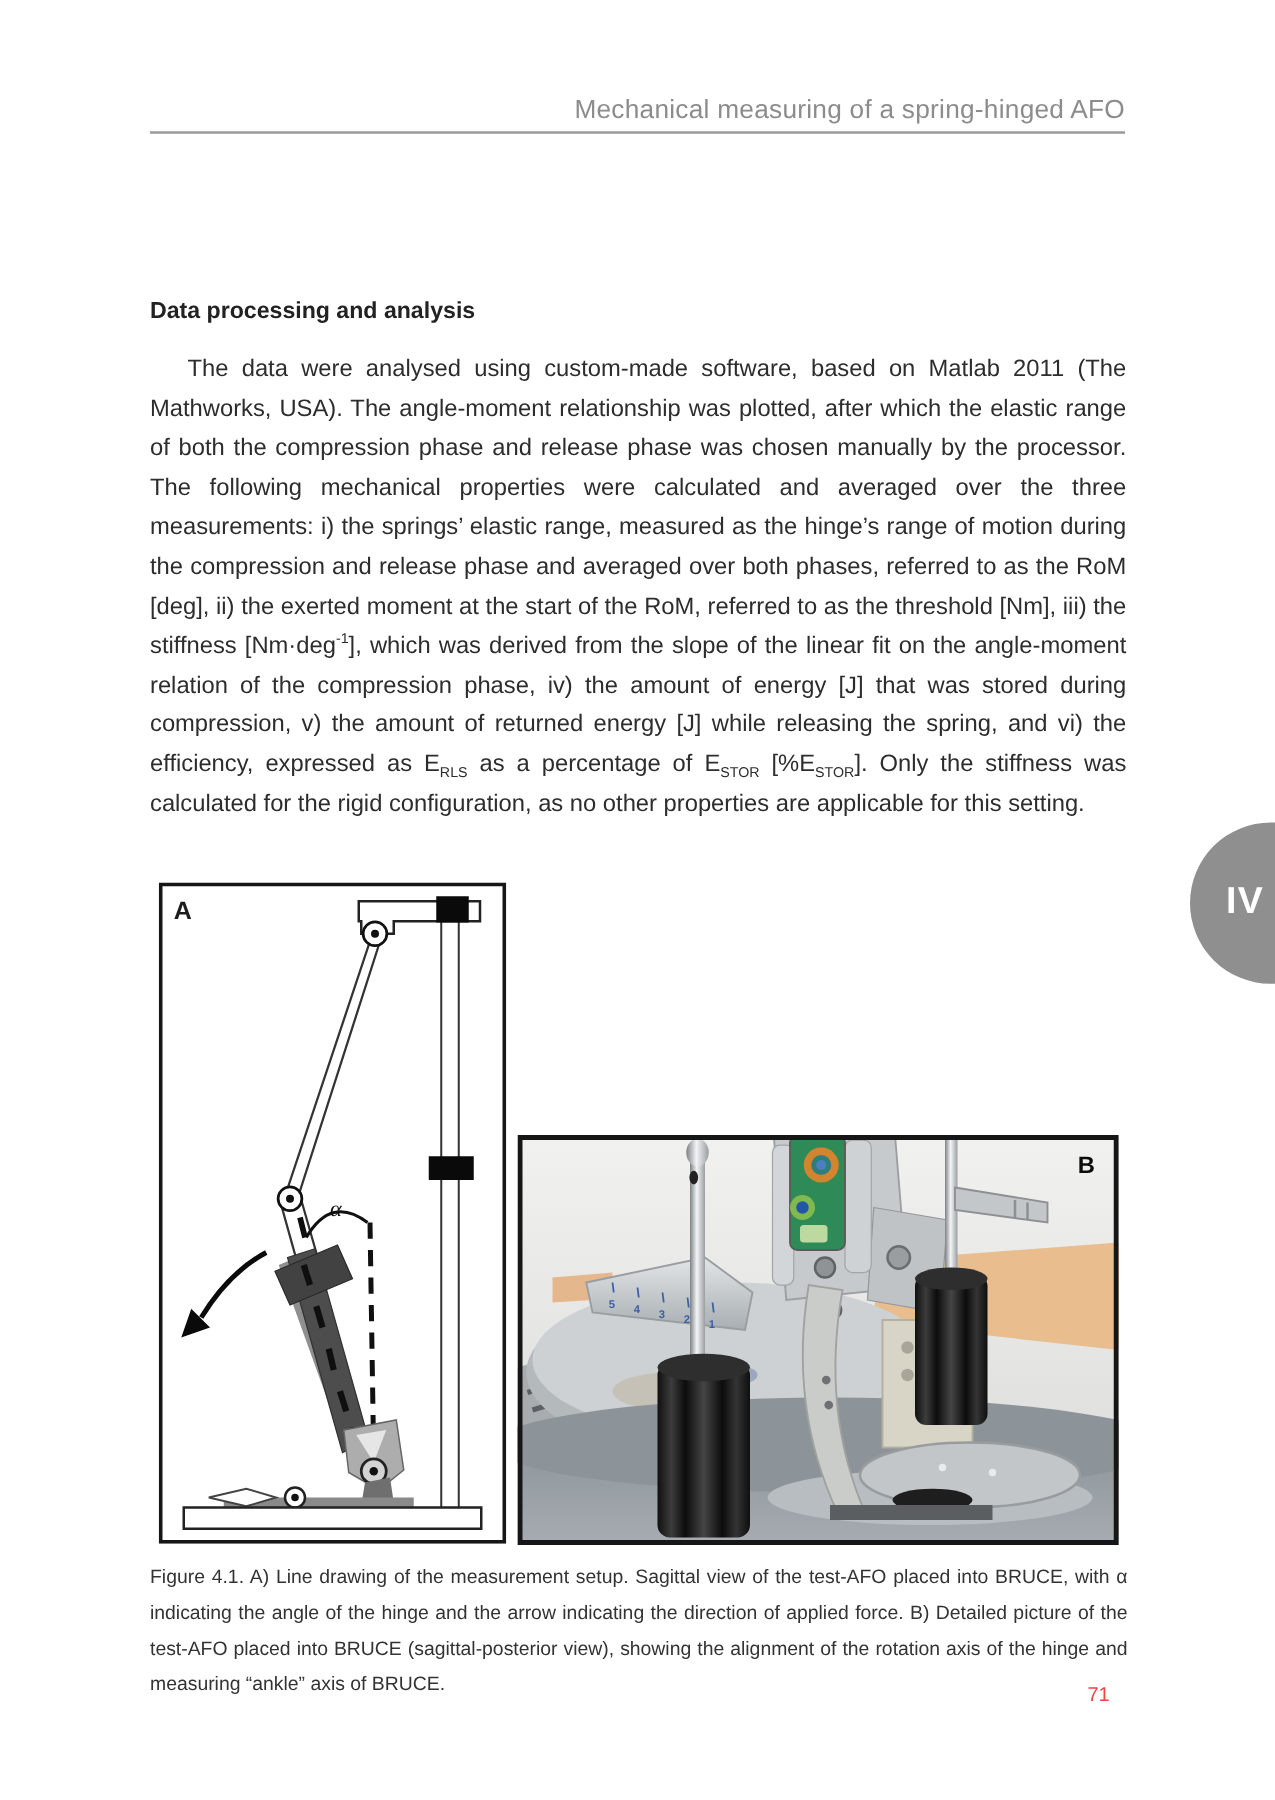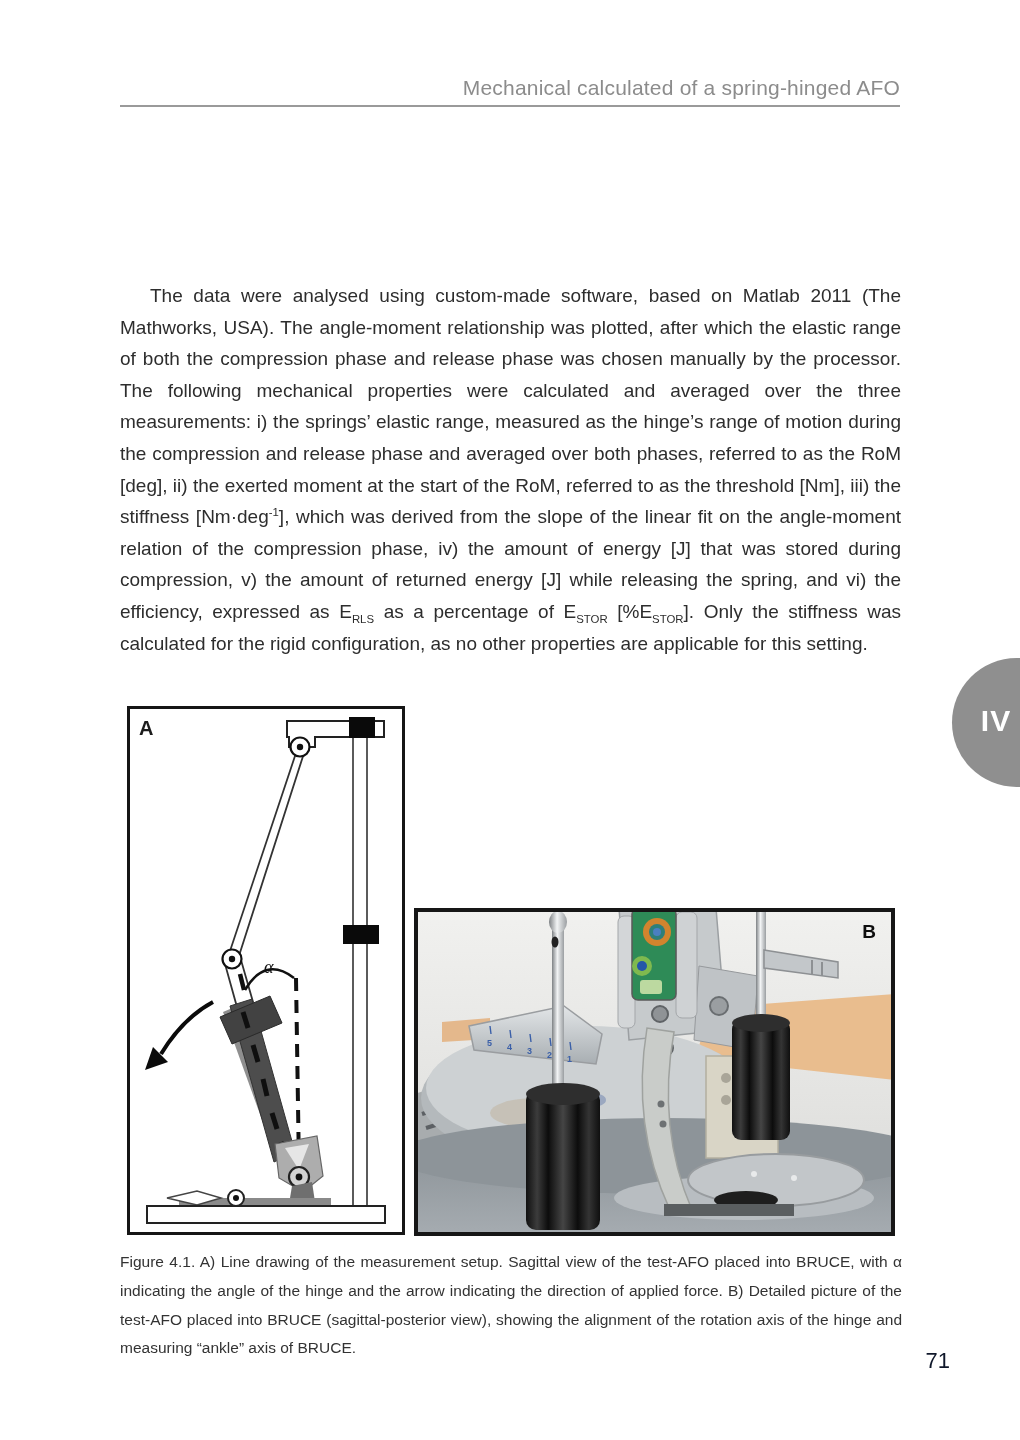--- a/index.html
+++ b/index.html
@@ -34,39 +34,40 @@
     box-sizing:border-box;
   }
   .panel-a svg,.panel-b svg{display:block;width:100%;height:100%;}
   .caption{
     position:absolute;left:120px;top:1248px;width:782px;margin:0;
     font-size:15.5px;line-height:28.8px;text-align:justify;color:#333333;
   }
   .caption b{font-weight:normal;}
   .page-number{
     position:absolute;left:870px;top:1348px;width:80px;
-    text-align:right;font-size:22px;color:#0f172a;
+    text-align:left;font-size:16px;color:#ef4444;
   }
   .chapter-tab{
     position:absolute;left:952px;top:658px;width:129px;height:129px;
     border-radius:50%;background:#8f8f8f;
   }
   .chapter-tab span{
     position:absolute;left:14px;top:46px;width:60px;text-align:center;
     color:#ffffff;font-weight:bold;font-size:30px;letter-spacing:1px;
   }
 </style>
 </head>
 <body>
 
 <div class="page">
 
-  <div class="header-title">Mechanical calculated of a spring-hinged AFO</div>
+  <div class="header-title">Mechanical measuring of a spring-hinged AFO</div>
   <div class="header-rule"></div>
 
+  <h2 class="section-heading">Data processing and analysis</h2>
 
   <p class="body-par">The data were analysed using custom-made software, based on Matlab 2011 (The Mathworks, USA). The angle-moment relationship was plotted, after which the elastic range of both the compression phase and release phase was chosen manually by the processor. The following mechanical properties were calculated and averaged over the three measurements: i) the springs’ elastic range, measured as the hinge’s range of motion during the compression and release phase and averaged over both phases, referred to as the RoM [deg], ii) the exerted moment at the start of the RoM, referred to as the threshold [Nm], iii) the stiffness [Nm·deg<sup>-1</sup>], which was derived from the slope of the linear fit on the angle-moment relation of the compression phase, iv) the amount of energy [J] that was stored during compression, v) the amount of returned energy [J] while releasing the spring, and vi) the efficiency, expressed as E<sub>RLS</sub> as a percentage of E<sub>STOR</sub> [%E<sub>STOR</sub>]. Only the stiffness was calculated for the rigid configuration, as no other properties are applicable for this setting.</p>
 
   <div class="panel-a">
     <svg viewBox="0 0 278 529">
       <rect x="1.5" y="1.5" width="275" height="526" fill="#ffffff" stroke="#161616" stroke-width="3"></rect>
 
       <rect x="226" y="15" width="14" height="486" fill="#ffffff" stroke="#333" stroke-width="1.6"></rect>
 
       <path d="M160,15 L257,15 L257,31 L188,31 L188,41 L162,41 L162,31 L160,31 Z" fill="#ffffff" stroke="#222" stroke-width="2"></path>

